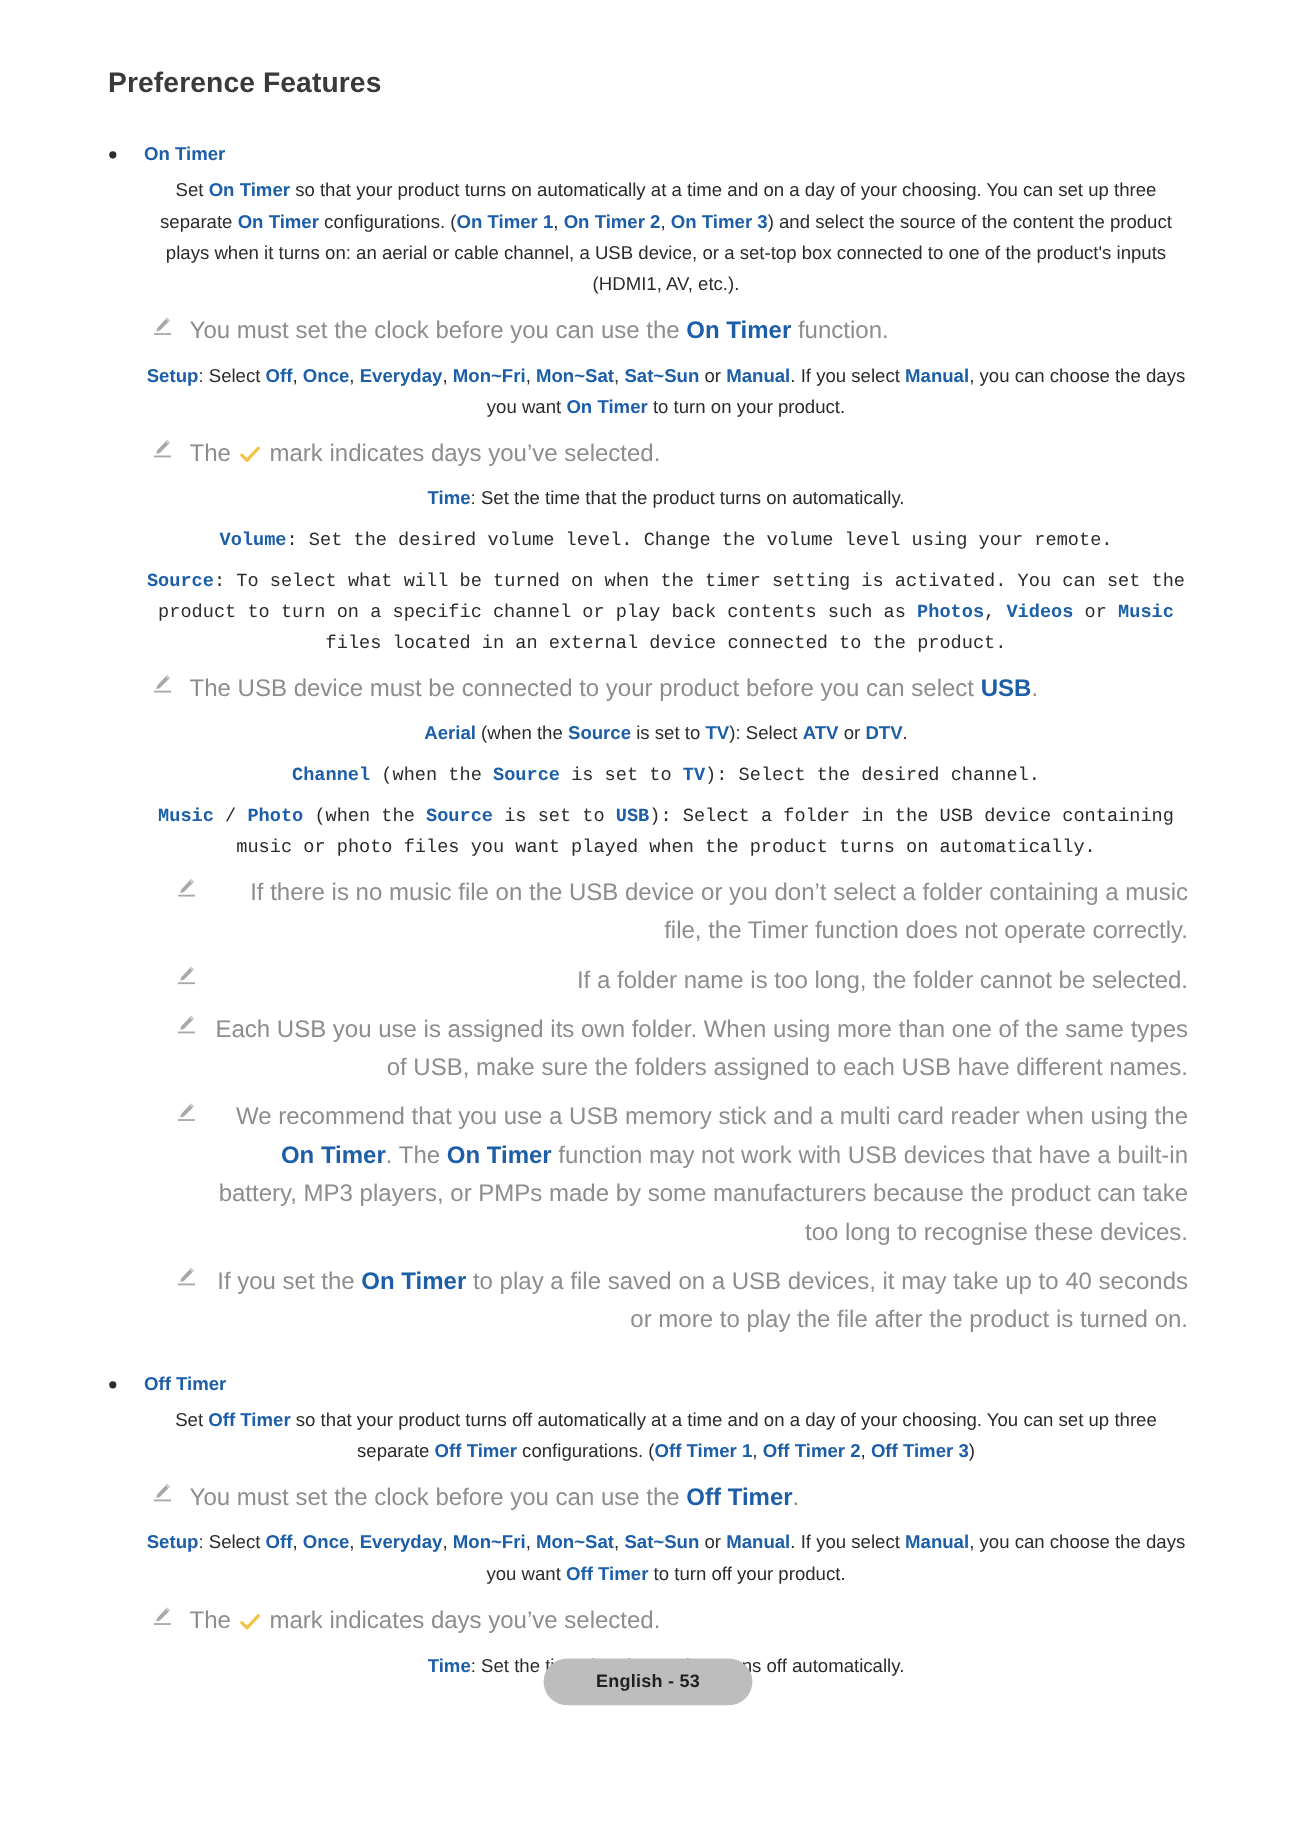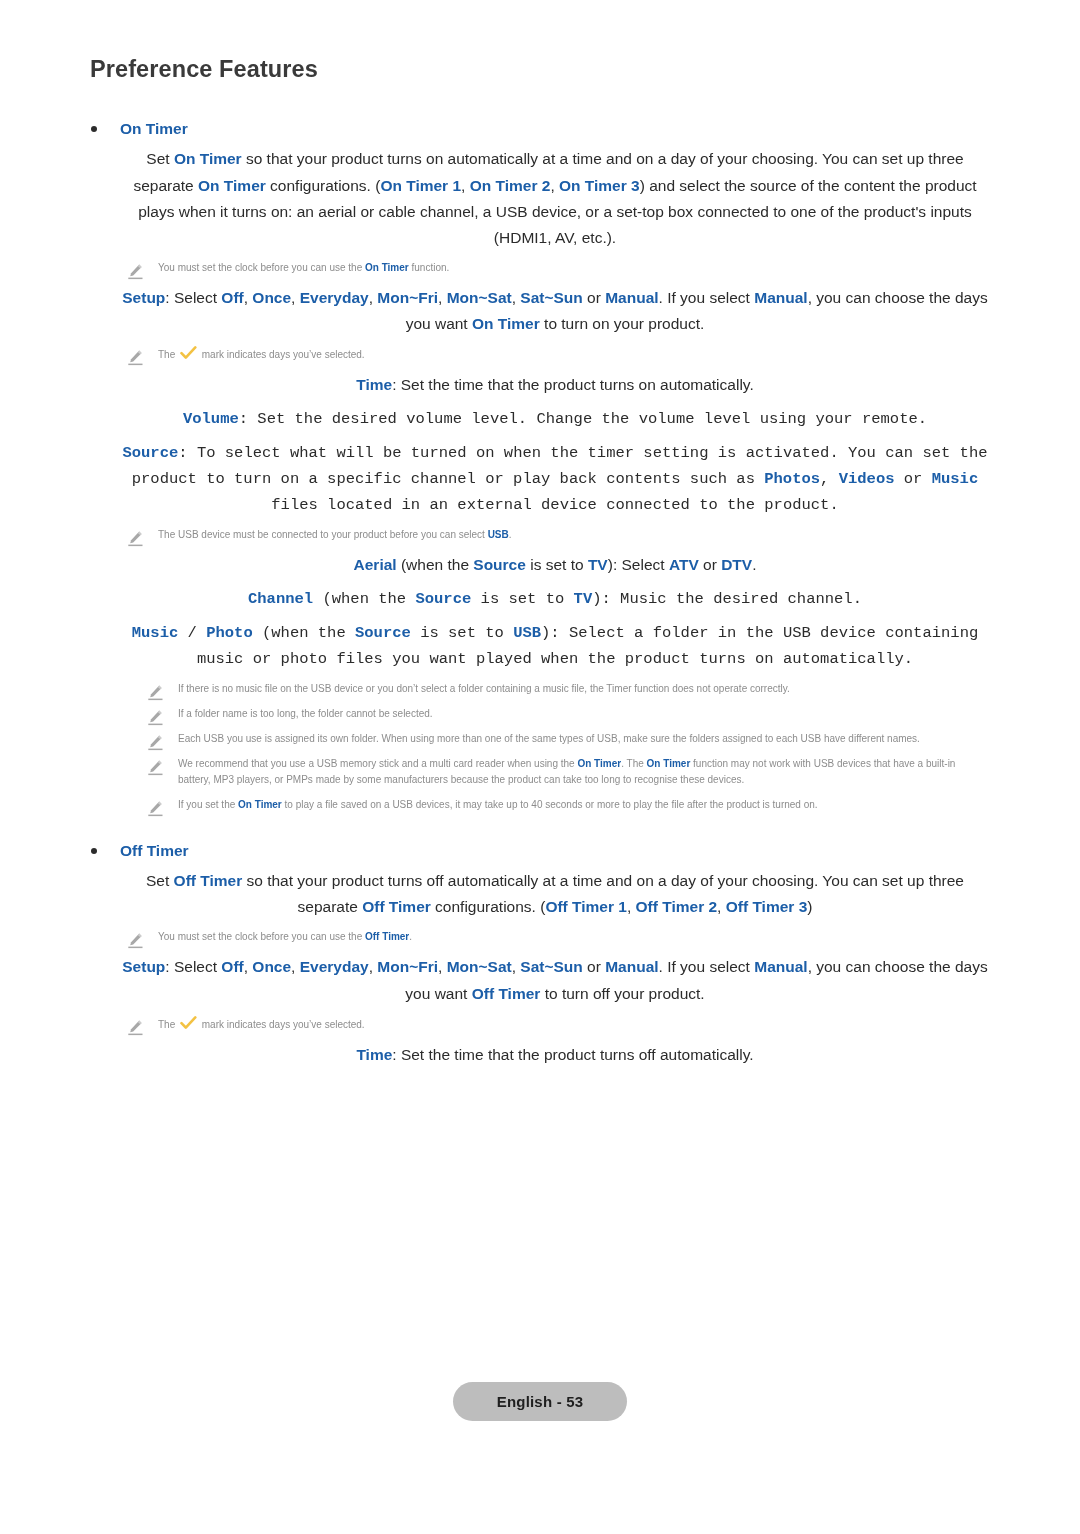--- a/index.html
+++ b/index.html
@@ -67,27 +67,28 @@
     color: #2b2b2b;
     text-align: center;
   }
   .para + .para { margin-top: 8px; font-family: Liberation Mono, monospace; }
 
   
   .note {
     position: relative;
     margin: 9px 0 9px 30px;
     padding-left: 38px;
-    font-size: 10px;
+    font-size: 20px;
     line-height: 1.6;
     color: #8d8d8d;
   }
   .note.deep {
     margin-left: 30px;
     padding-left: 58px;
+    text-align: right;
   }
   .note .pencil {
     position: absolute;
     left: 7px;
     top: 3px;
     width: 17px;
     height: 17px;
   }
   .note.deep .pencil { left: 27px; }
   .note .check {
@@ -167,21 +168,21 @@
     <div class="note">
       <svg class="pencil" viewBox="0 0 17 17">
         <path d="M12.2 1.6 L14.6 4.0 L6.2 12.4 L3.2 13.3 L4.1 10.3 Z" fill="#a8a8a8"></path>
         <path d="M12.2 1.6 L14.6 4.0 L13.3 5.3 L10.9 2.9 Z" fill="#cfcfcf"></path>
         <rect x="1.3" y="14.6" width="14.2" height="1.5" fill="#a8a8a8"></rect>
       </svg><span>The USB device must be connected to your product before you can select </span><span class="kw-note">USB</span><span>.</span>
     </div>
 
     <p class="para"><span class="kw">Aerial</span><span> (when the </span><span class="kw">Source</span><span> is set to </span><span class="kw">TV</span><span>): Select </span><span class="kw">ATV</span><span> or </span><span class="kw">DTV</span><span>.</span></p>
 
-    <p class="para"><span class="kw">Channel</span><span> (when the </span><span class="kw">Source</span><span> is set to </span><span class="kw">TV</span><span>): Music the desired channel.</span></p>
+    <p class="para"><span class="kw">Channel</span><span> (when the </span><span class="kw">Source</span><span> is set to </span><span class="kw">TV</span><span>): Select the desired channel.</span></p>
 
     <p class="para"><span class="kw">Music</span><span> / </span><span class="kw">Photo</span><span> (when the </span><span class="kw">Source</span><span> is set to </span><span class="kw">USB</span><span>): Select a folder in the USB device containing music or photo files you want played when the product turns on automatically.</span></p>
 
     <div class="note deep">
       <svg class="pencil" viewBox="0 0 17 17">
         <path d="M12.2 1.6 L14.6 4.0 L6.2 12.4 L3.2 13.3 L4.1 10.3 Z" fill="#a8a8a8"></path>
         <path d="M12.2 1.6 L14.6 4.0 L13.3 5.3 L10.9 2.9 Z" fill="#cfcfcf"></path>
         <rect x="1.3" y="14.6" width="14.2" height="1.5" fill="#a8a8a8"></rect>
       </svg><span>If there is no music file on the USB device or you don’t select a folder containing a music file, the Timer function does not operate correctly.</span>
     </div>

